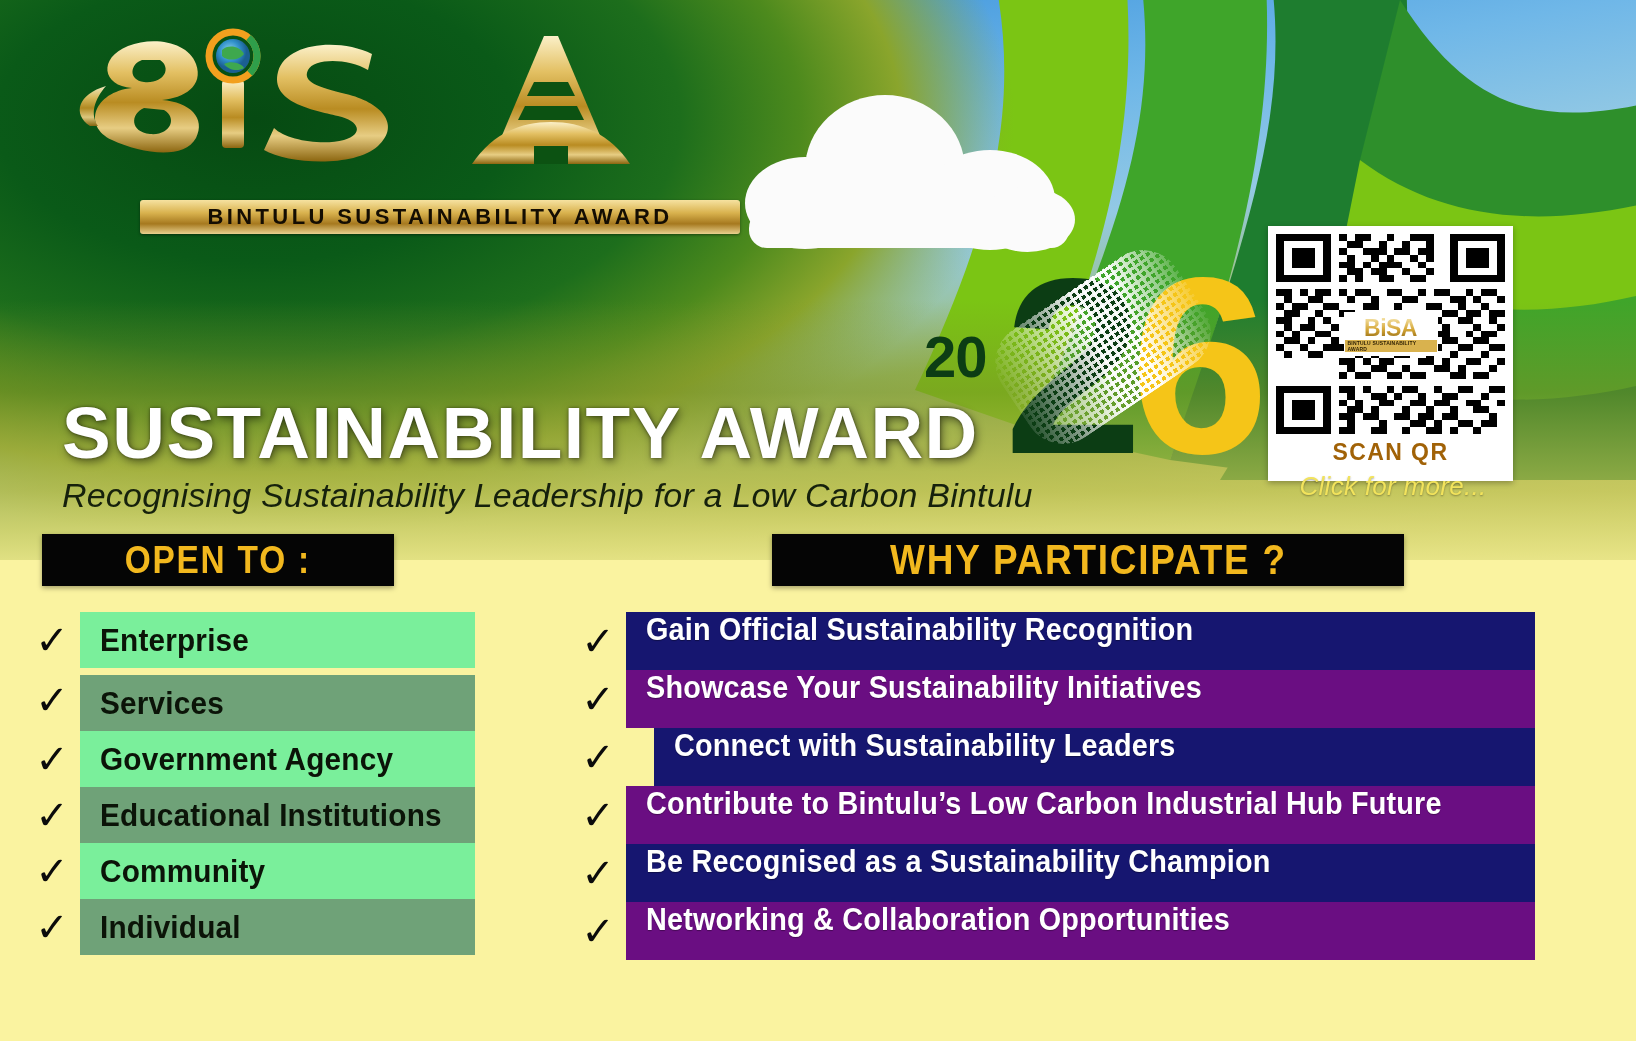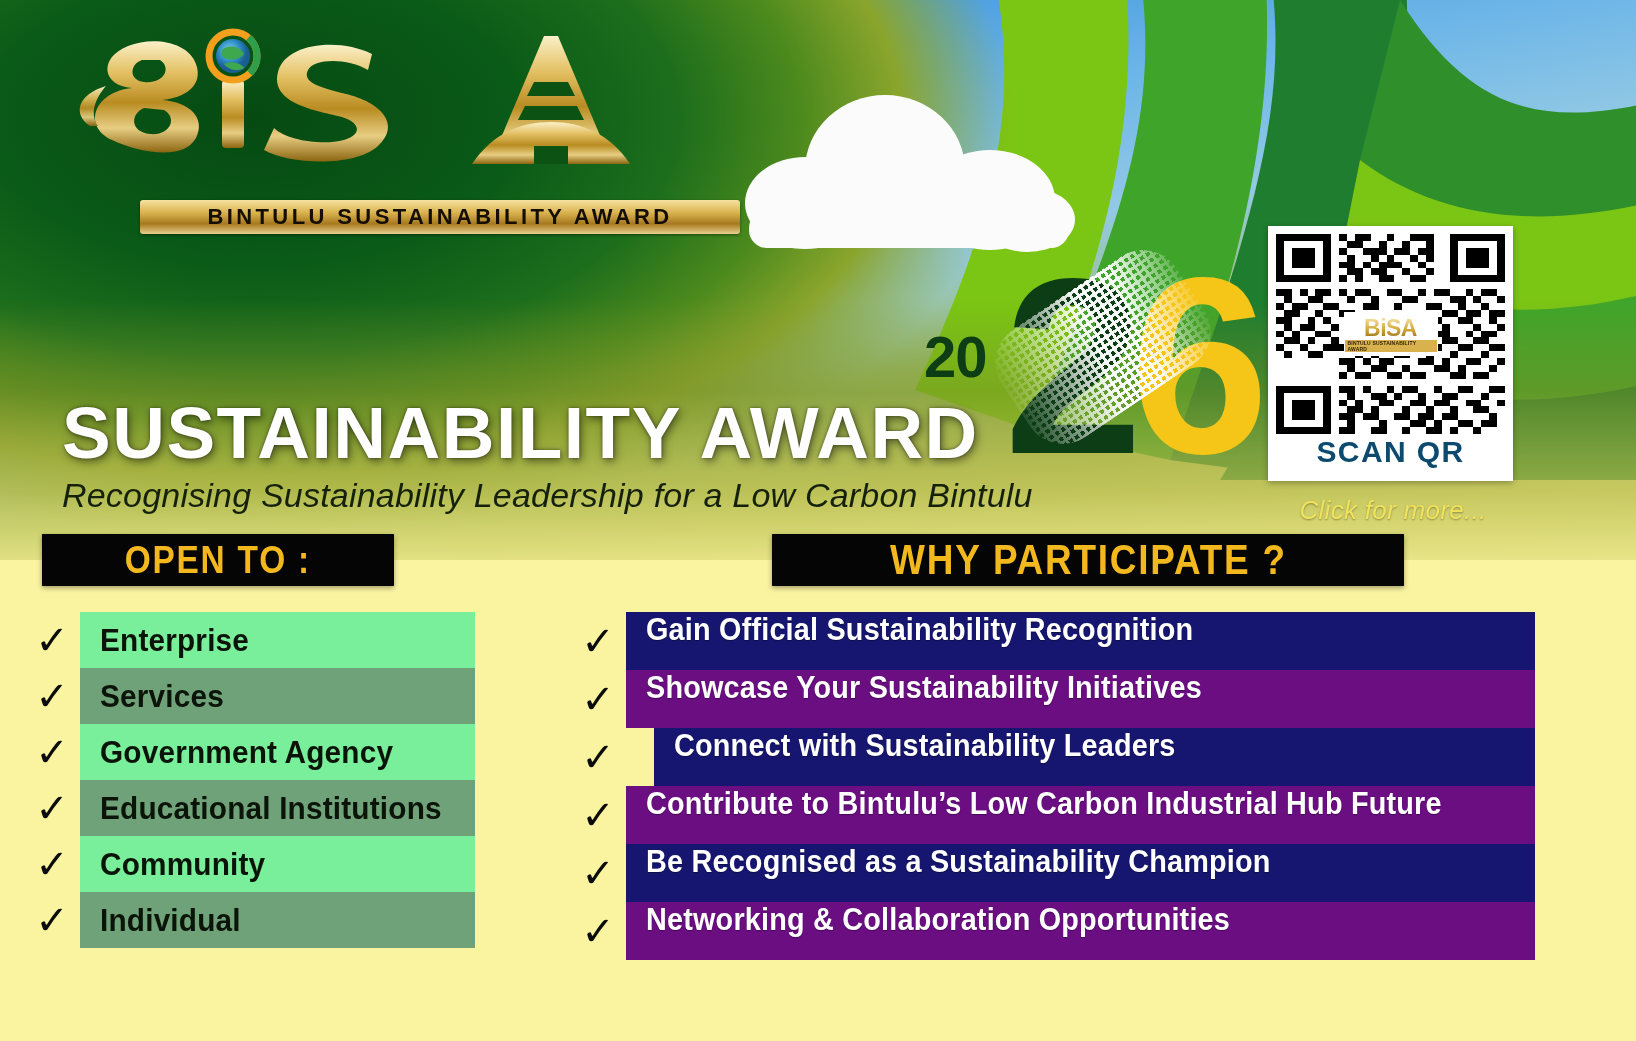--- a/index.html
+++ b/index.html
@@ -112,25 +112,25 @@
     display:flex;align-items:center;justify-content:center;flex-direction:column;
   }
   .qr-logo .lg{
     font-size:23px;font-weight:bold;line-height:23px;
     background:linear-gradient(180deg,#f7e6ad 0%,#d4a636 55%,#8d6512 100%);
     -webkit-background-clip:text;background-clip:text;color:transparent;
     letter-spacing:-.5px;
   }
   .qr-logo .lgs{font-size:5px;font-weight:bold;color:#2a1d02;letter-spacing:.2px;background:#d9b24e;padding:0 3px;}
   .qr-caption{
-    text-align:center;font-size:30px;font-weight:bold;color:#0c4a6e;
+    text-align:center;font-size:23px;font-weight:bold;color:#a16207;
     letter-spacing:1.4px;line-height:36px;
   }
   .qr-click{
-    position:absolute;left:1268px;top:495px;width:250px;text-align:center;
+    position:absolute;left:1268px;top:471px;width:250px;text-align:center;
     font-size:26px;font-style:italic;color:#f2e35c;letter-spacing:.3px;
     text-shadow:0 1px 2px rgba(0,0,0,.35);
   }
 
   
   .hdr{
     position:absolute;background:#050505;display:flex;align-items:center;justify-content:center;
     box-shadow:0 2px 5px rgba(0,0,0,.35);
   }
   .hdr span{
@@ -460,21 +460,21 @@
 
   <div class="list" id="list-open">
       <div class="row">
         <div class="check">✓</div>
         <div class="bar" style="background: rgb(122, 239, 155); flex: 0 0 395px;">
           <span>Enterprise</span>
         </div>
       </div>
       <div class="row">
         <div class="check">✓</div>
-        <div class="bar" style="background: rgb(111, 162, 120); flex: 0 0 395px;">
+        <div class="bar" style="background: rgb(111, 162, 120); flex: 0 0 395px; margin-top: 7px;">
           <span>Services</span>
         </div>
       </div>
       <div class="row">
         <div class="check">✓</div>
         <div class="bar" style="background: rgb(122, 239, 155); flex: 0 0 395px;">
           <span>Government Agency</span>
         </div>
       </div>
       <div class="row">

